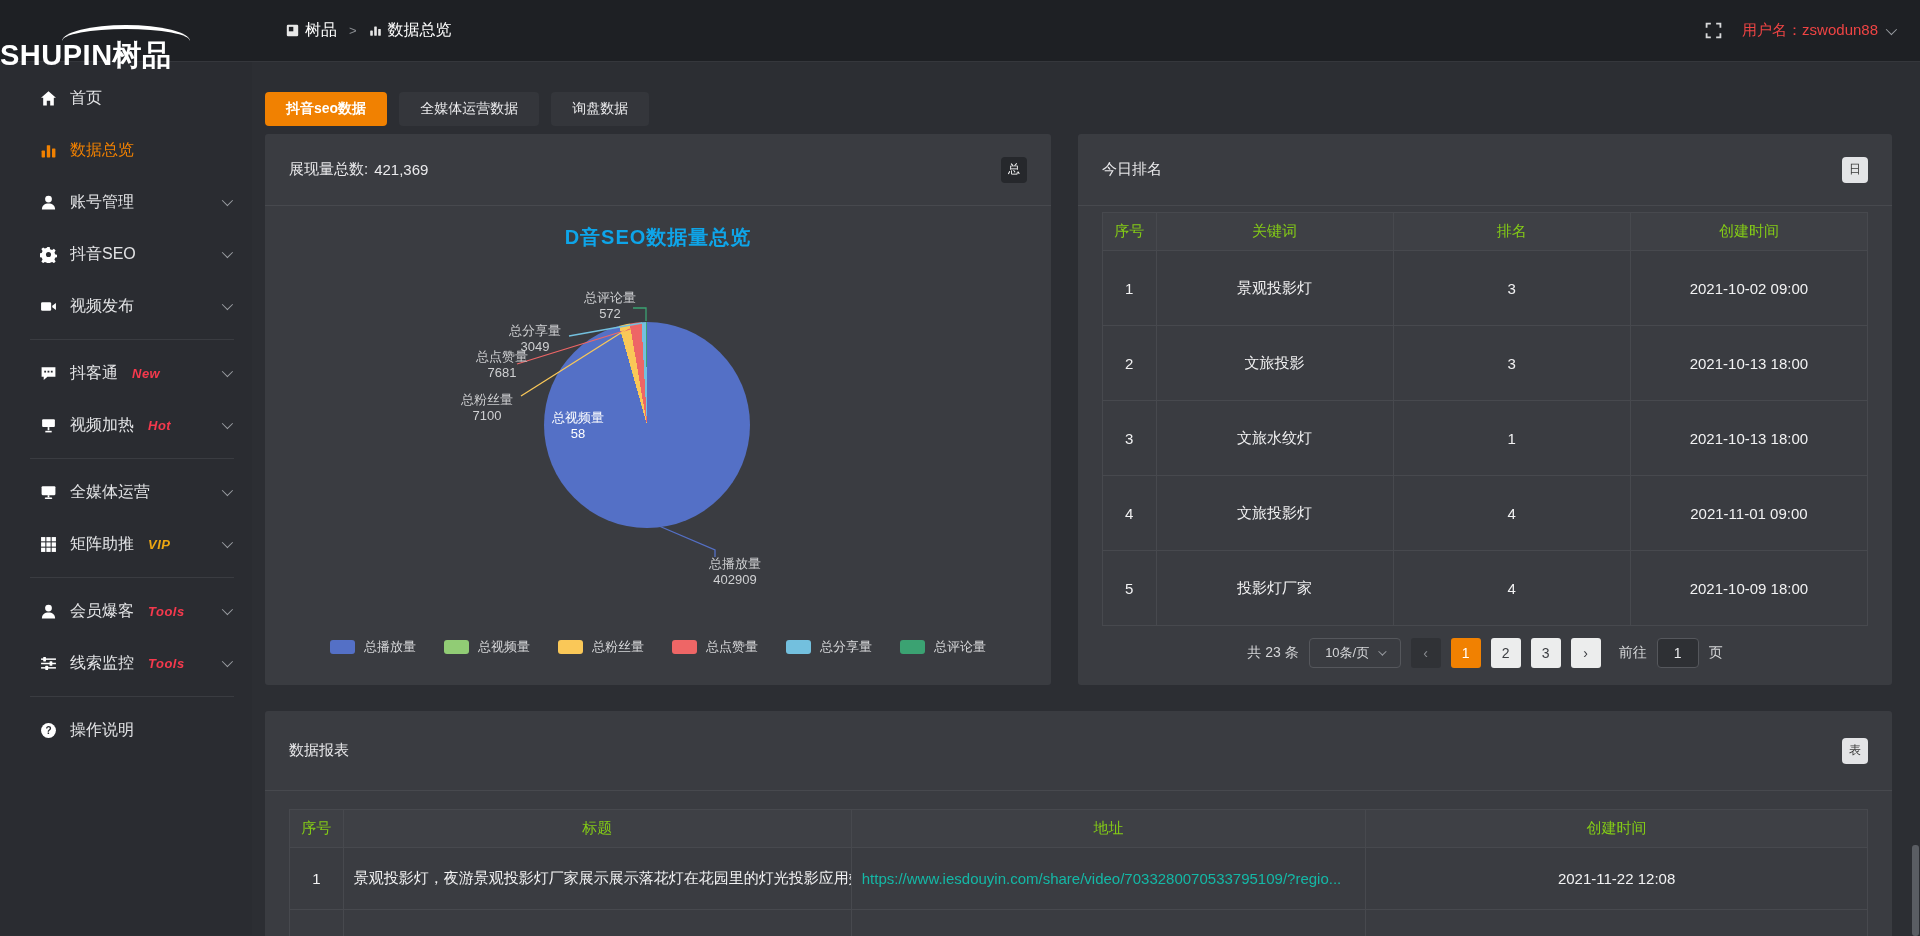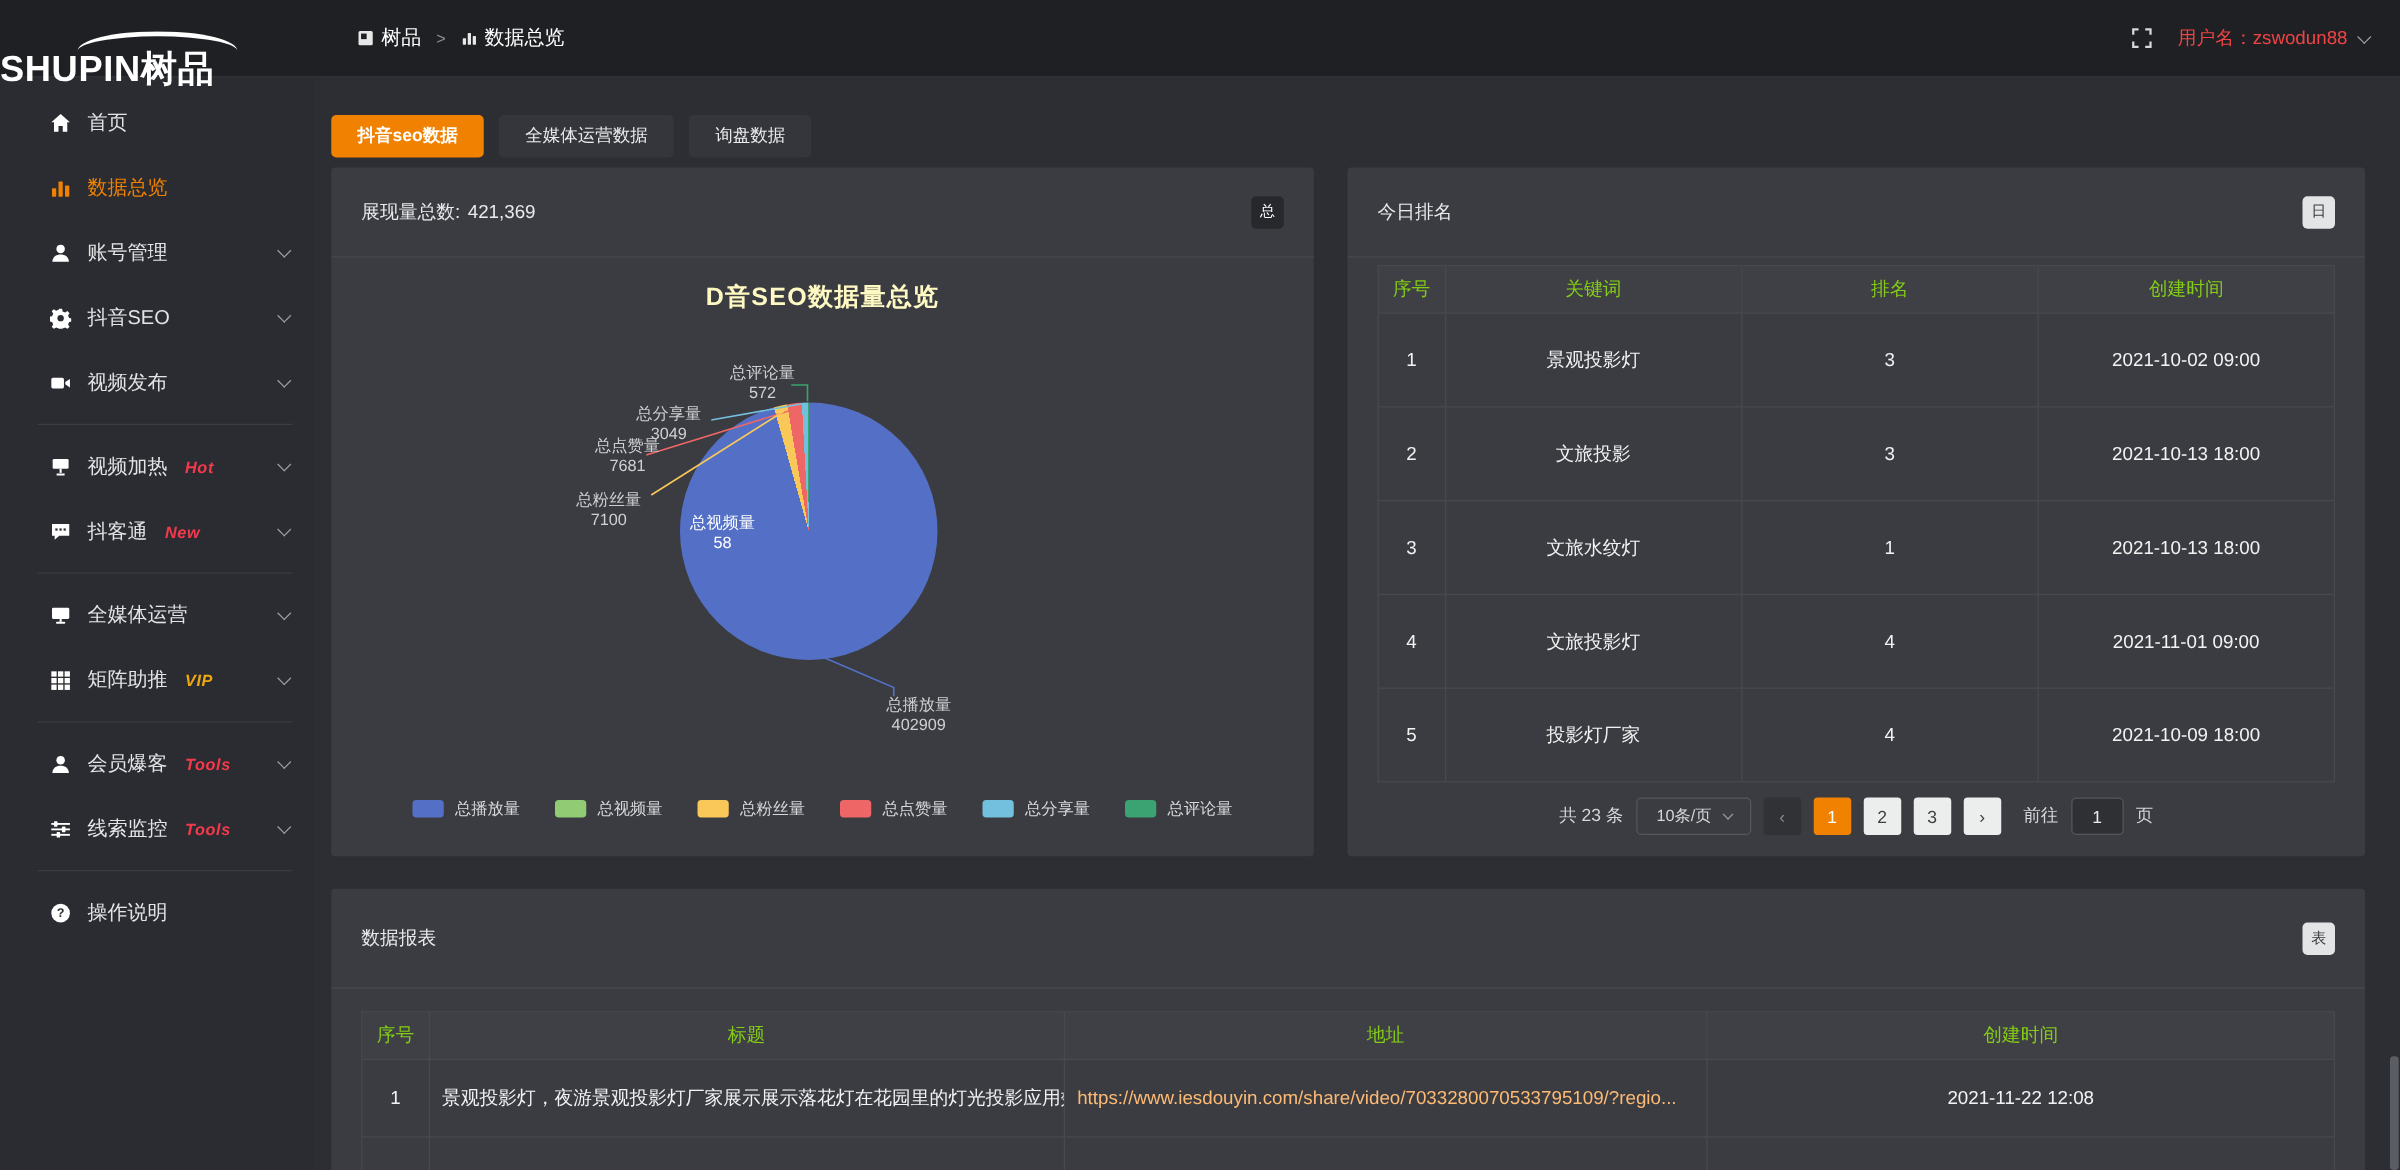--- a/index.html
+++ b/index.html
@@ -54,40 +54,40 @@
                  font-size:15px; color:#eaeaec; }
   .report-card .card-header { height:80px; }
   .corner-badge { margin-left:auto; width:26px; height:26px; border-radius:4px; display:flex; align-items:center;
                   justify-content:center; font-size:12px; cursor:pointer; }
   .badge-dark  { background:#26282c; color:#fff; }
   .badge-light { background:#e3e4e6; color:#3a3a3a; }
   .hd-value { margin-left:6px; }
   
   .chart-area { position:relative; width:786px; height:479px; }
   .chart-title { position:absolute; top:18px; left:0; right:0; text-align:center; font-size:20px; font-weight:bold;
-                 color:#fef9c3; letter-spacing:1px; }
+                 color:#0ea5e9; letter-spacing:1px; }
   .pie { position:absolute; left:279px; top:116px; width:206px; height:206px; border-radius:50%; }
   .leader-svg { position:absolute; left:0; top:0; pointer-events:none; }
   .pie-label { position:absolute; transform:translateX(-50%); text-align:center; font-size:13px; color:#cfd0d2;
                line-height:16px; white-space:nowrap; }
   .pie-label.on-pie { color:#fff; z-index:2; }
   .legend { position:absolute; left:0; right:0; top:432px; display:flex; justify-content:center; gap:28px; }
   .legend-item { display:flex; align-items:center; gap:9px; font-size:13px; color:#d8d9db; cursor:pointer; }
   .legend-swatch { width:25px; height:14px; border-radius:3px; }
   
   table { border-collapse:collapse; table-layout:fixed; font-size:15px; }
   .rk-table { width:766px; margin:6px 24px 0; }
   .rp-table { width:1579px; margin:18px 24px 0; }
   th,td { border:1px solid #47494e; text-align:center; font-weight:normal; overflow:hidden; }
   th { height:38px; color:#84cc16; background:#3e4045; }
   .rk-table td { height:75px; color:#f2f2f3; }
   .rp-table td { height:62px; color:#f2f2f3; }
   .rp-table tr.partial td { height:36px; }
   td.cell-left { text-align:left; padding:0 10px; white-space:nowrap; }
-  td.cell-link { text-align:left; padding:0 10px; color:#fdba74; white-space:nowrap; cursor:pointer; }
+  td.cell-link { text-align:left; padding:0 10px; color:#14b8a6; white-space:nowrap; cursor:pointer; }
   
   .pagination { display:flex; align-items:center; justify-content:center; gap:10px; margin-top:12px;
                 font-size:14px; color:#d5d6d8; }
   .page-size-select { width:92px; height:30px; background:#3a3c41; border:1px solid #55575c; border-radius:4px;
                       display:flex; align-items:center; justify-content:center; gap:9px; font-size:13px;
                       color:#d5d6d8; cursor:pointer; }
   .page-size-select .chev { width:6px; height:6px; }
   .page-btn { min-width:30px; height:30px; border-radius:3px; display:flex; align-items:center; justify-content:center;
               font-size:14px; cursor:pointer; padding:0 6px; }
   .page-btn.prev  { background:#303236; color:#8a8d92; }
@@ -192,40 +192,40 @@
             <path d="M11.5 7.2 15 4.8V11.2L11.5 8.8Z"></path>
           </svg>
         </span>
         <span class="sb-label">视频发布</span>
         <span class="chev"></span>
       </div>
       <div class="sb-divider"></div>
       <div class="sb-item">
         <span class="sb-icon">
           <svg viewBox="0 0 16 16" fill="currentColor">
-            <rect x="2" y="2" width="12" height="7.5" rx="1"></rect>
-            <rect x="7.2" y="9.5" width="1.6" height="3"></rect>
-            <path d="M5 14.5H11V13H5Z"></path>
-          </svg>
-        </span>
-        <span class="sb-label">视频加热</span>
-        <span class="sb-badge" style="color:#f5394d">Hot</span>
-        <span class="chev"></span>
-      </div>
-      <div class="sb-item">
-        <span class="sb-icon">
-          <svg viewBox="0 0 16 16" fill="currentColor">
             <path d="M1.5 2h13v9H7L3.5 14v-3h-2z"></path>
             <rect x="4" y="5.4" width="1.7" height="1.7" fill="#2a2c31"></rect>
             <rect x="7.1" y="5.4" width="1.7" height="1.7" fill="#2a2c31"></rect>
             <rect x="10.2" y="5.4" width="1.7" height="1.7" fill="#2a2c31"></rect>
           </svg>
         </span>
         <span class="sb-label">抖客通</span>
         <span class="sb-badge" style="color:#f5394d">New</span>
+        <span class="chev"></span>
+      </div>
+      <div class="sb-item">
+        <span class="sb-icon">
+          <svg viewBox="0 0 16 16" fill="currentColor">
+            <rect x="2" y="2" width="12" height="7.5" rx="1"></rect>
+            <rect x="7.2" y="9.5" width="1.6" height="3"></rect>
+            <path d="M5 14.5H11V13H5Z"></path>
+          </svg>
+        </span>
+        <span class="sb-label">视频加热</span>
+        <span class="sb-badge" style="color:#f5394d">Hot</span>
         <span class="chev"></span>
       </div>
       <div class="sb-divider"></div>
       <div class="sb-item">
         <span class="sb-icon">
           <svg viewBox="0 0 16 16" fill="currentColor">
             <rect x="1.5" y="2" width="13" height="8.5" rx="1"></rect>
             <rect x="7.2" y="10.5" width="1.6" height="2.2"></rect>
             <rect x="4.5" y="12.7" width="7" height="1.4" rx="0.7"></rect>
           </svg>

